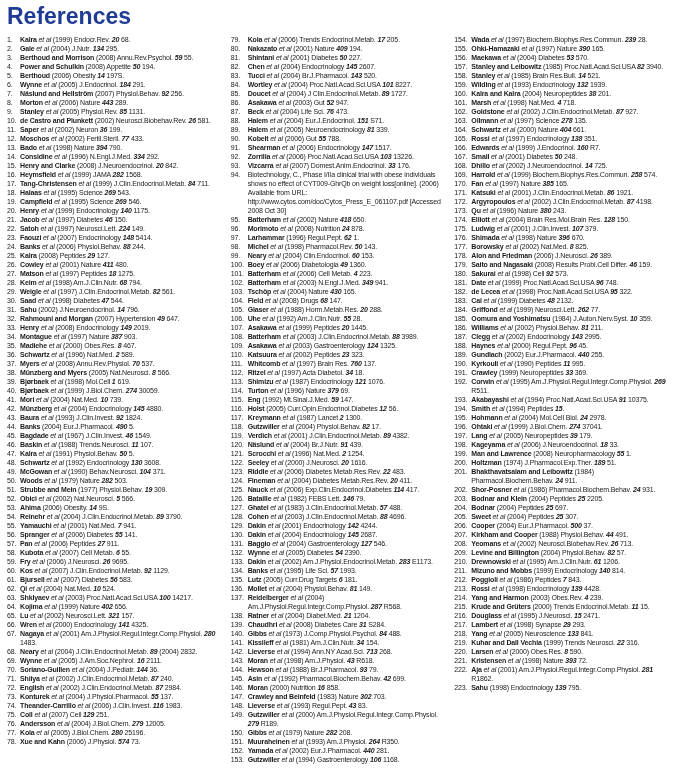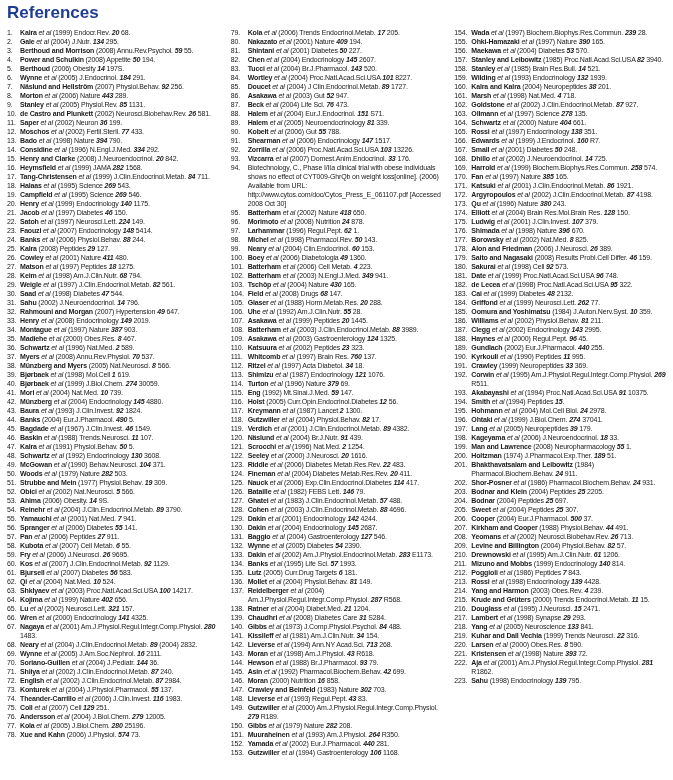--- a/index.html
+++ b/index.html
@@ -5,21 +5,21 @@
   html, body { margin: 0; padding: 0; }
   body {
     width: 673px; height: 780px;
     background: #ffffff;
     font-family: "Liberation Sans", "DejaVu Sans", sans-serif;
     color: #1a1a1a;
     overflow: hidden;
   }
   .page { box-sizing: border-box; width: 673px; height: 780px; padding: 3px 4px 2px 7px; }
   .title {
-    font-size: 17px;
+    font-size: 23px;
     font-weight: bold;
     margin: 0 0 5px 0;
     letter-spacing: 0px;
   }
   .cols { display: flex; gap: 9px; align-items: flex-start; }
   .col { flex: 1 1 0; min-width: 0; }
   .ref {
     display: flex;
     font-size: 7px;
     line-height: 9px;

